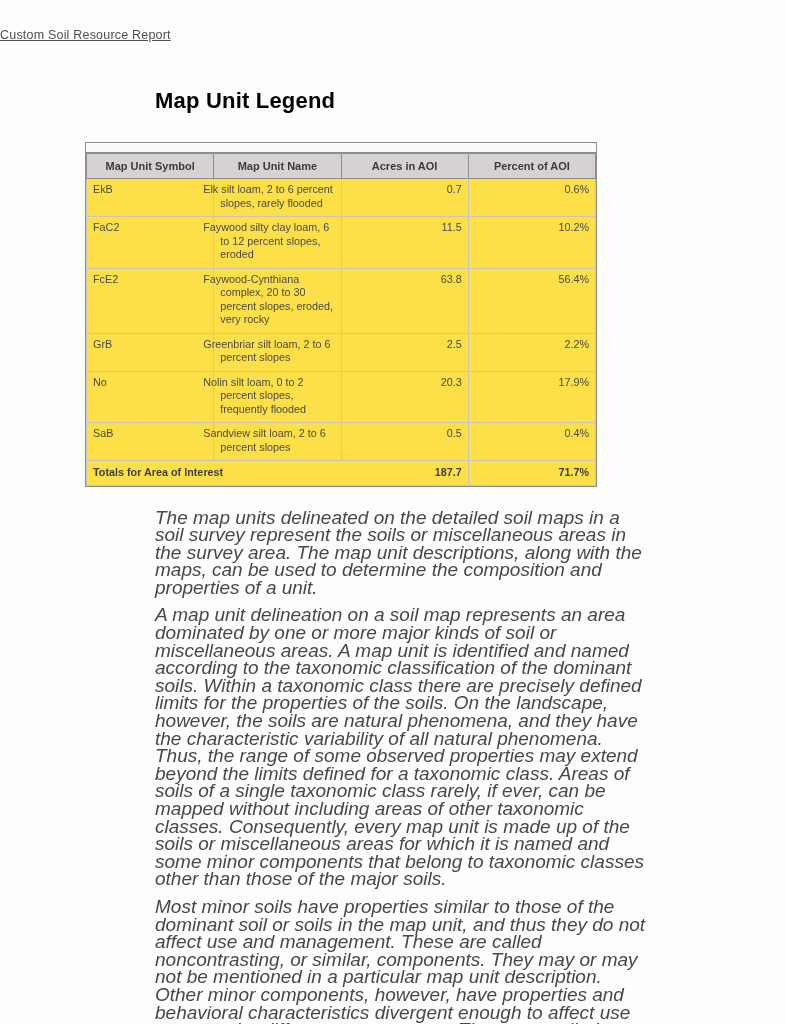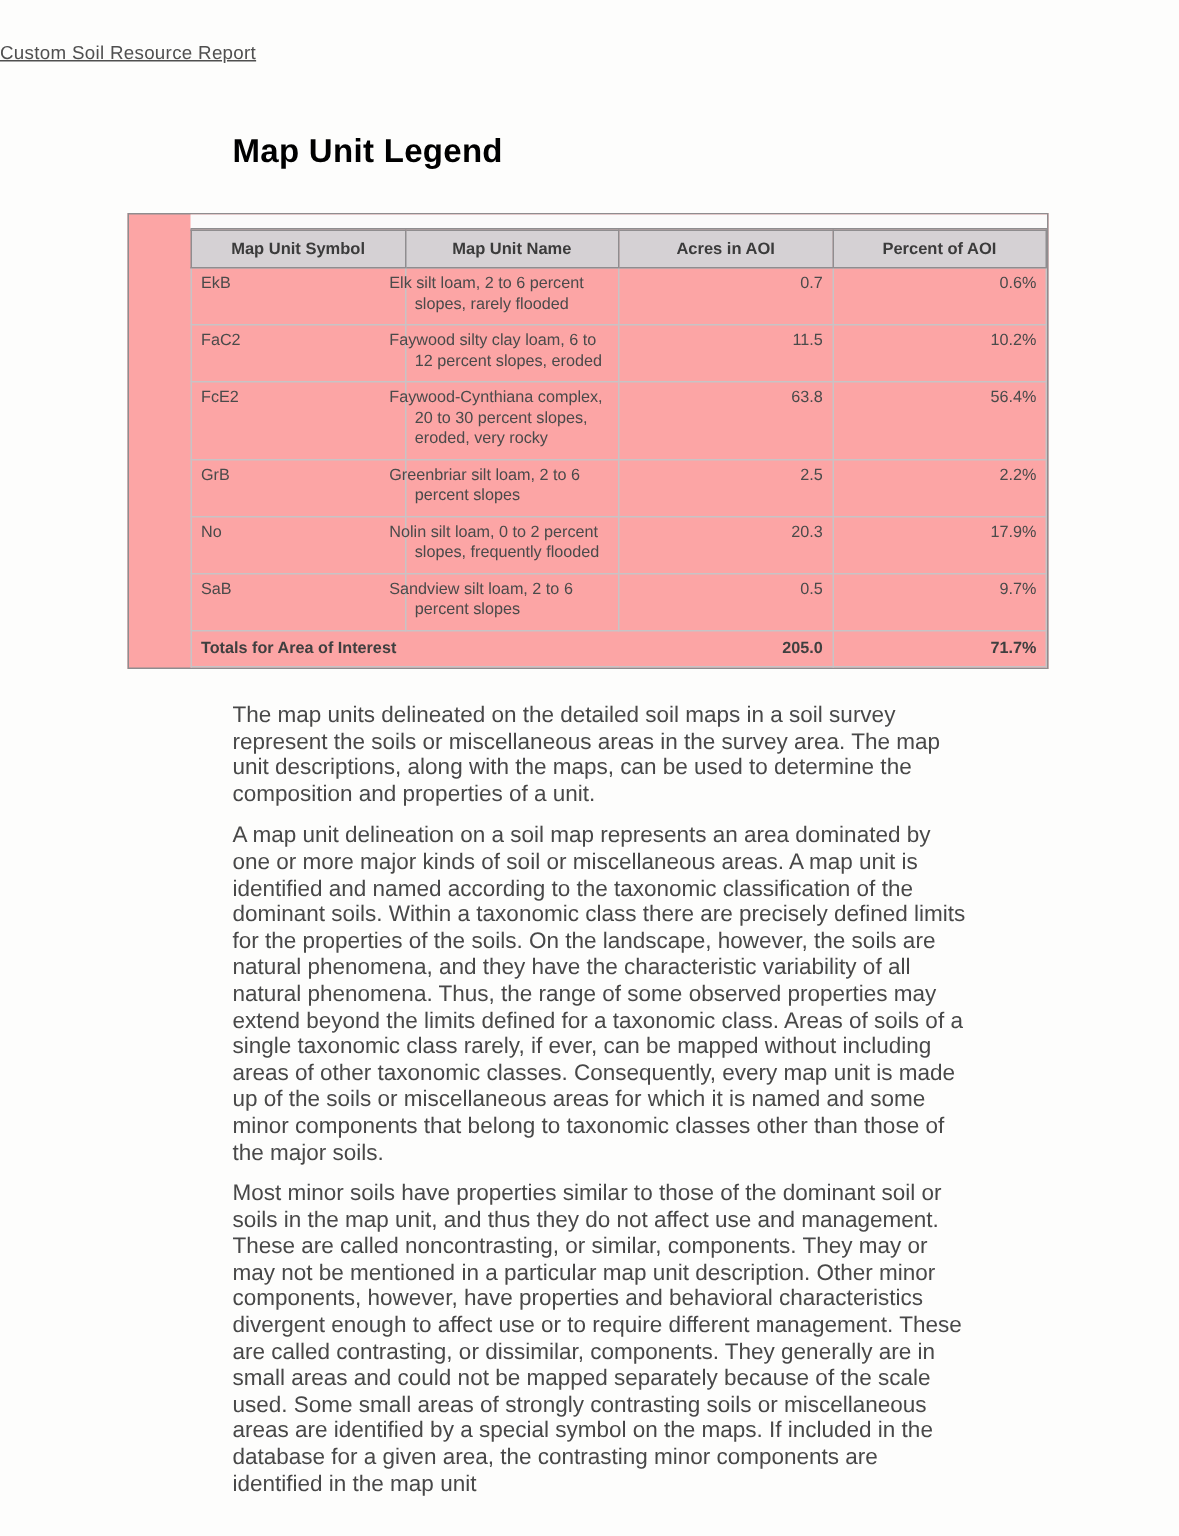--- a/index.html
+++ b/index.html
@@ -31,25 +31,24 @@
     color: #000000;
     margin: 0;
     letter-spacing: 0.2px;
   }
   h1.legend-title   { margin: 46px 0 0 155px; }
   h1.desc-title     { margin: 34px 0 0 155px; }
 
   
   .table-wrap {
     margin: 28px 0 0 85px;
-    width: 614px;
+    width: 512px;
     border: 1.5px solid #8f8d8f;
-    background: #fca5a5;
+    background: #fde047;
     box-sizing: border-box;
-    padding-left: 41px;
   }
   .caption-strip {
     height: 9px;
     border-bottom: 1px solid #8f8d8f;
     background: #fbfafa;
   }
   table.legend {
     width: 100%;
     border-collapse: collapse;
     table-layout: fixed;
@@ -87,24 +86,25 @@
     border-top: 1px solid #b2afb1;
     padding-top: 5px;
     padding-bottom: 5px;
   }
   tr.totals td.totals-label { border-right: 1px solid transparent; }
 
   
   .body-copy {
     margin: 0 0 0 155px;
     width: 492px;
-    font-size: 15px;
+    font-size: 19px;
     line-height: 17.6px;
     color: #484848;
     text-align: left;
+    font-style: italic;
   }
   p.body-copy { margin-top: 10px; }
   p.first-para { margin-top: 22px; }
 </style>
 </head>
 <body>
 
 <div class="page">
 
   <div class="report-header">Custom Soil Resource Report</div>
@@ -156,25 +156,25 @@
         <tr>
           <td>No</td>
           <td class="cell-name">Nolin silt loam, 0 to 2 percent slopes, frequently flooded</td>
           <td class="cell-num">20.3</td>
           <td class="cell-num">17.9%</td>
         </tr>
         <tr>
           <td>SaB</td>
           <td class="cell-name">Sandview silt loam, 2 to 6 percent slopes</td>
           <td class="cell-num">0.5</td>
-          <td class="cell-num">9.7%</td>
+          <td class="cell-num">0.4%</td>
         </tr>
         <tr class="totals">
           <td class="totals-label" colspan="2">Totals for Area of Interest</td>
-          <td class="cell-num">205.0</td>
+          <td class="cell-num">187.7</td>
           <td class="cell-num">71.7%</td>
         </tr>
       </tbody>
     </table>
   </div>
 
 
   <p class="body-copy first-para">The map units delineated on the detailed soil maps in a soil survey represent the soils or miscellaneous areas in the survey area. The map unit descriptions, along with the maps, can be used to determine the composition and properties of a unit.</p>
   <p class="body-copy">A map unit delineation on a soil map represents an area dominated by one or more major kinds of soil or miscellaneous areas. A map unit is identified and named according to the taxonomic classification of the dominant soils. Within a taxonomic class there are precisely defined limits for the properties of the soils. On the landscape, however, the soils are natural phenomena, and they have the characteristic variability of all natural phenomena. Thus, the range of some observed properties may extend beyond the limits defined for a taxonomic class. Areas of soils of a single taxonomic class rarely, if ever, can be mapped without including areas of other taxonomic classes. Consequently, every map unit is made up of the soils or miscellaneous areas for which it is named and some minor components that belong to taxonomic classes other than those of the major soils.</p>
   <p class="body-copy">Most minor soils have properties similar to those of the dominant soil or soils in the map unit, and thus they do not affect use and management. These are called noncontrasting, or similar, components. They may or may not be mentioned in a particular map unit description. Other minor components, however, have properties and behavioral characteristics divergent enough to affect use or to require different management. These are called contrasting, or dissimilar, components. They generally are in small areas and could not be mapped separately because of the scale used. Some small areas of strongly contrasting soils or miscellaneous areas are identified by a special symbol on the maps. If included in the database for a given area, the contrasting minor components are identified in the map unit</p>

